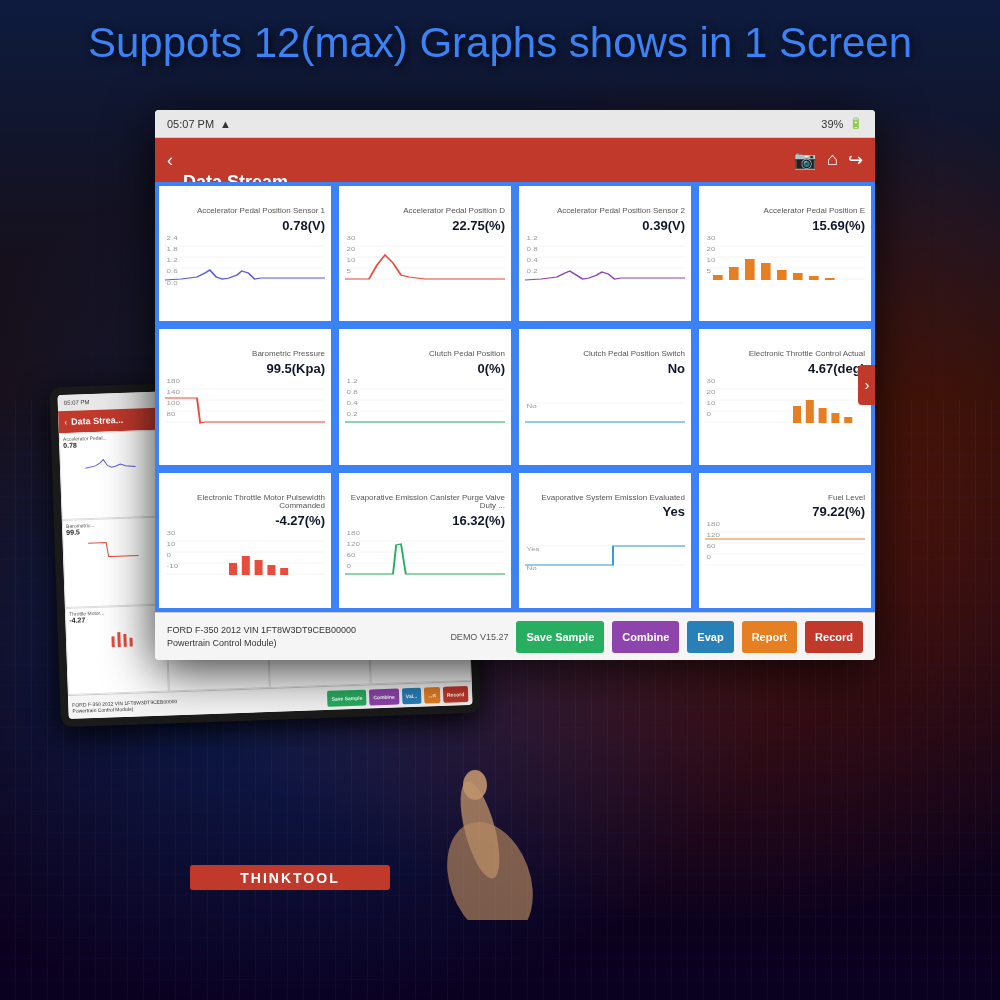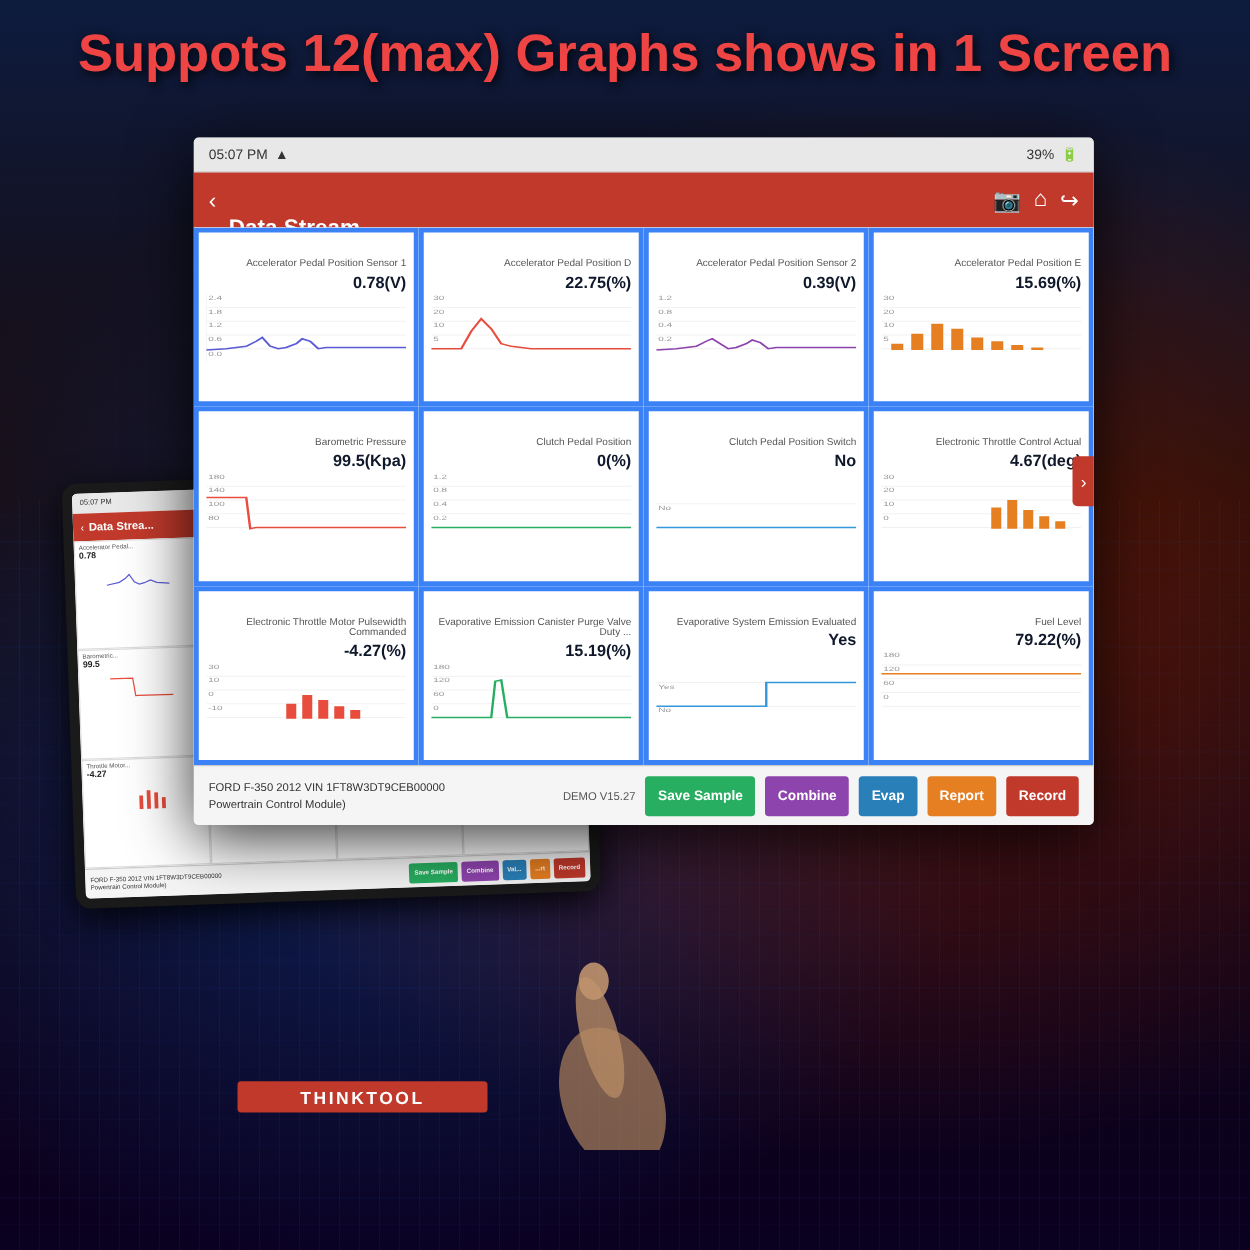--- a/index.html
+++ b/index.html
@@ -34,22 +34,22 @@
       z-index: 1;
     }
 
     
     .headline {
       position: absolute;
       top: 18px;
       left: 0; right: 0;
       text-align: center;
       font-size: 42px;
-      font-weight: 700;
-      color: #ef4444;
+      font-weight: 400;
+      color: #3b82f6;
       text-shadow: 2px 2px 8px rgba(0,0,0,0.8);
       z-index: 10;
       line-height: 1.2;
       padding: 0 20px;
     }
 
     
     .main-screen {
       position: absolute;
       top: 110px;
@@ -570,21 +570,21 @@
             <text x="1" y="5" font-size="5" fill="#999">30</text>
             <text x="1" y="16" font-size="5" fill="#999">10</text>
             <text x="1" y="27" font-size="5" fill="#999">0</text>
             <text x="1" y="38" font-size="5" fill="#999">-10</text>
           </svg>
         </div>
       </div>
 
       <div class="graph-cell">
         <div class="graph-label">Evaporative Emission Canister Purge Valve Duty ...</div>
-        <div class="graph-value">15.19(%)</div>
+        <div class="graph-value">16.32(%)</div>
         <div class="graph-canvas">
           <svg class="mini-graph" viewBox="0 0 100 55" preserveAspectRatio="none">
             <line x1="0" y1="11" x2="100" y2="11" stroke="#eee" stroke-width="0.5"></line>
             <line x1="0" y1="22" x2="100" y2="22" stroke="#eee" stroke-width="0.5"></line>
             <line x1="0" y1="33" x2="100" y2="33" stroke="#eee" stroke-width="0.5"></line>
             <line x1="0" y1="44" x2="100" y2="44" stroke="#eee" stroke-width="0.5"></line>
             <polyline points="0,44 30,44 32,15 35,14 38,44 100,44" fill="none" stroke="#27ae60" stroke-width="1.2"></polyline>
             <text x="1" y="5" font-size="5" fill="#999">180</text>
             <text x="1" y="16" font-size="5" fill="#999">120</text>
             <text x="1" y="27" font-size="5" fill="#999">60</text>

